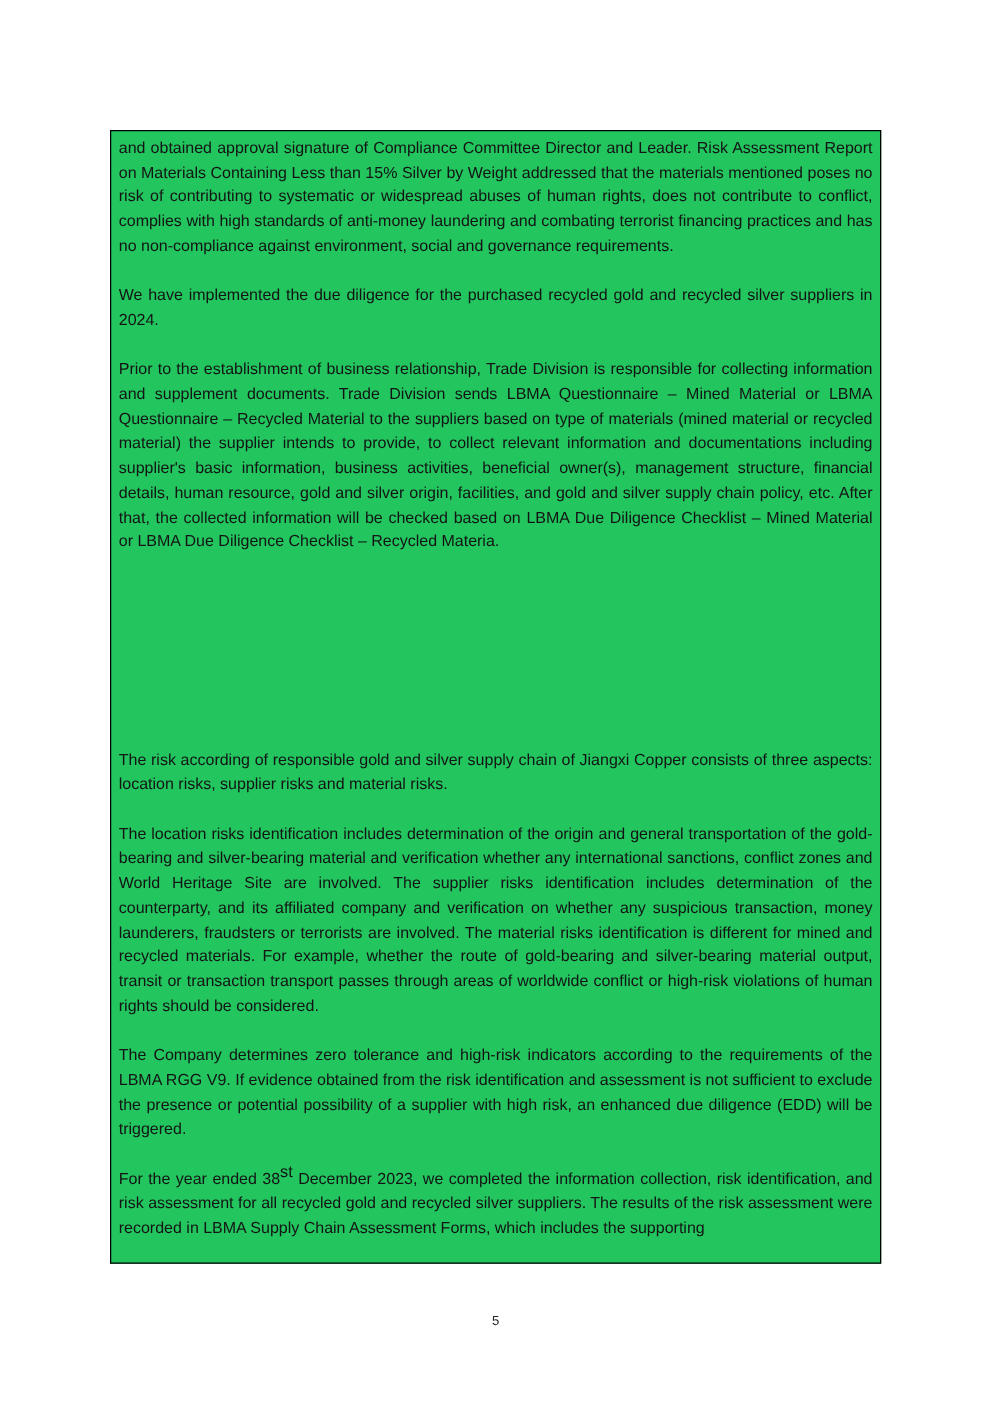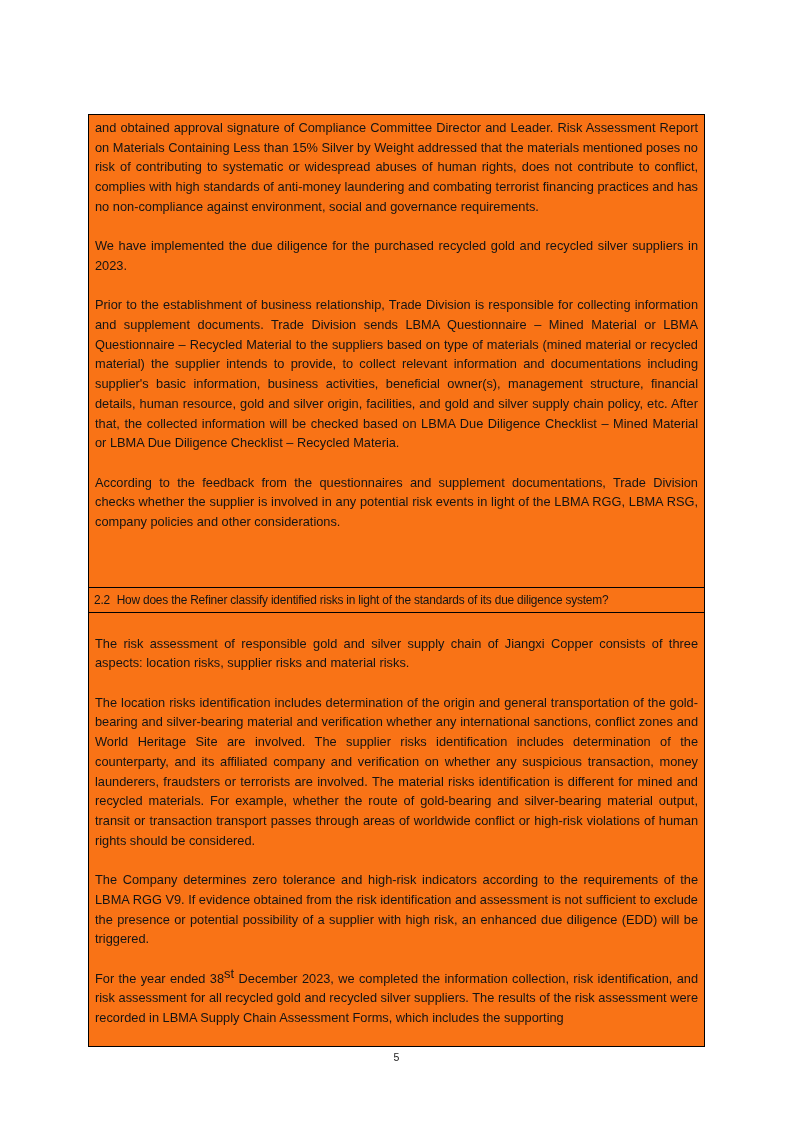--- a/index.html
+++ b/index.html
@@ -11,25 +11,25 @@
     width: 800px;
     height: 1132px;
     position: relative;
     font-family: "Liberation Sans", sans-serif;
     color: #141414;
     overflow: hidden;
   }
   .doc-table {
     position: absolute;
     left: 88px;
-    top: 114px;
+    top: 104px;
     width: 617px;
     box-sizing: border-box;
     border: 1.5px solid #000000;
-    background: #f97316;
+    background: #22c55e;
   }
   .cell {
     box-sizing: border-box;
     padding: 3px 6px 0 6px;
     font-size: 12.8px;
     line-height: 19.7px;
     text-align: justify;
     overflow: hidden;
   }
   .cell p {
@@ -81,31 +81,27 @@
     color: #222222;
   }
 </style>
 </head>
 <body>
 
 <div class="doc-table">
 
   <div class="cell cell-top">
     <p>and obtained approval signature of Compliance Committee Director and Leader. Risk Assessment Report on Materials Containing Less than 15% Silver by Weight addressed that the materials mentioned poses no risk of contributing to systematic or widespread abuses of human rights, does not contribute to conflict, complies with high standards of anti-money laundering and combating terrorist financing practices and has no non-compliance against environment, social and governance requirements.</p>
-    <p>We have implemented the due diligence for the purchased recycled gold and recycled silver suppliers in 2023.</p>
+    <p>We have implemented the due diligence for the purchased recycled gold and recycled silver suppliers in 2024.</p>
     <p>Prior to the establishment of business relationship, Trade Division is responsible for collecting information and supplement documents. Trade Division sends LBMA Questionnaire – Mined Material or LBMA Questionnaire – Recycled Material to the suppliers based on type of materials (mined material or recycled material) the supplier intends to provide, to collect relevant information and documentations including supplier's basic information, business activities, beneficial owner(s), management structure, financial details, human resource, gold and silver origin, facilities, and gold and silver supply chain policy, etc. After that, the collected information will be checked based on LBMA Due Diligence Checklist – Mined Material or LBMA Due Diligence Checklist – Recycled Materia.</p>
-    <p>According to the feedback from the questionnaires and supplement documentations, Trade Division checks whether the supplier is involved in any potential risk events in light of the LBMA RGG, LBMA RSG, company policies and other considerations.</p>
   </div>
 
-  <div class="heading-row">
-    <span class="heading-inner"><span class="heading-num">2.2</span><span>How does the Refiner classify identified risks in light of the standards of its due diligence system?</span></span>
-  </div>
 
   <div class="cell cell-bottom">
-    <p>The risk assessment of responsible gold and silver supply chain of Jiangxi Copper consists of three aspects: location risks, supplier risks and material risks.</p>
+    <p>The risk according of responsible gold and silver supply chain of Jiangxi Copper consists of three aspects: location risks, supplier risks and material risks.</p>
     <p>The location risks identification includes determination of the origin and general transportation of the gold-bearing and silver-bearing material and verification whether any international sanctions, conflict zones and World Heritage Site are involved. The supplier risks identification includes determination of the counterparty, and its affiliated company and verification on whether any suspicious transaction, money launderers, fraudsters or terrorists are involved. The material risks identification is different for mined and recycled materials. For example, whether the route of gold-bearing and silver-bearing material output, transit or transaction transport passes through areas of worldwide conflict or high-risk violations of human rights should be considered.</p>
     <p>The Company determines zero tolerance and high-risk indicators according to the requirements of the LBMA RGG V9. If evidence obtained from the risk identification and assessment is not sufficient to exclude the presence or potential possibility of a supplier with high risk, an enhanced due diligence (EDD) will be triggered.</p>
     <p><span>For the year ended 38</span><sup>st</sup><span> December 2023, we completed the information collection, risk identification, and risk assessment for all recycled gold and recycled silver suppliers. The results of the risk assessment were recorded in LBMA Supply Chain Assessment Forms, which includes the supporting</span></p>
   </div>
 
 </div>
 
 <div class="page-number">5</div>
 
 </body></html>

